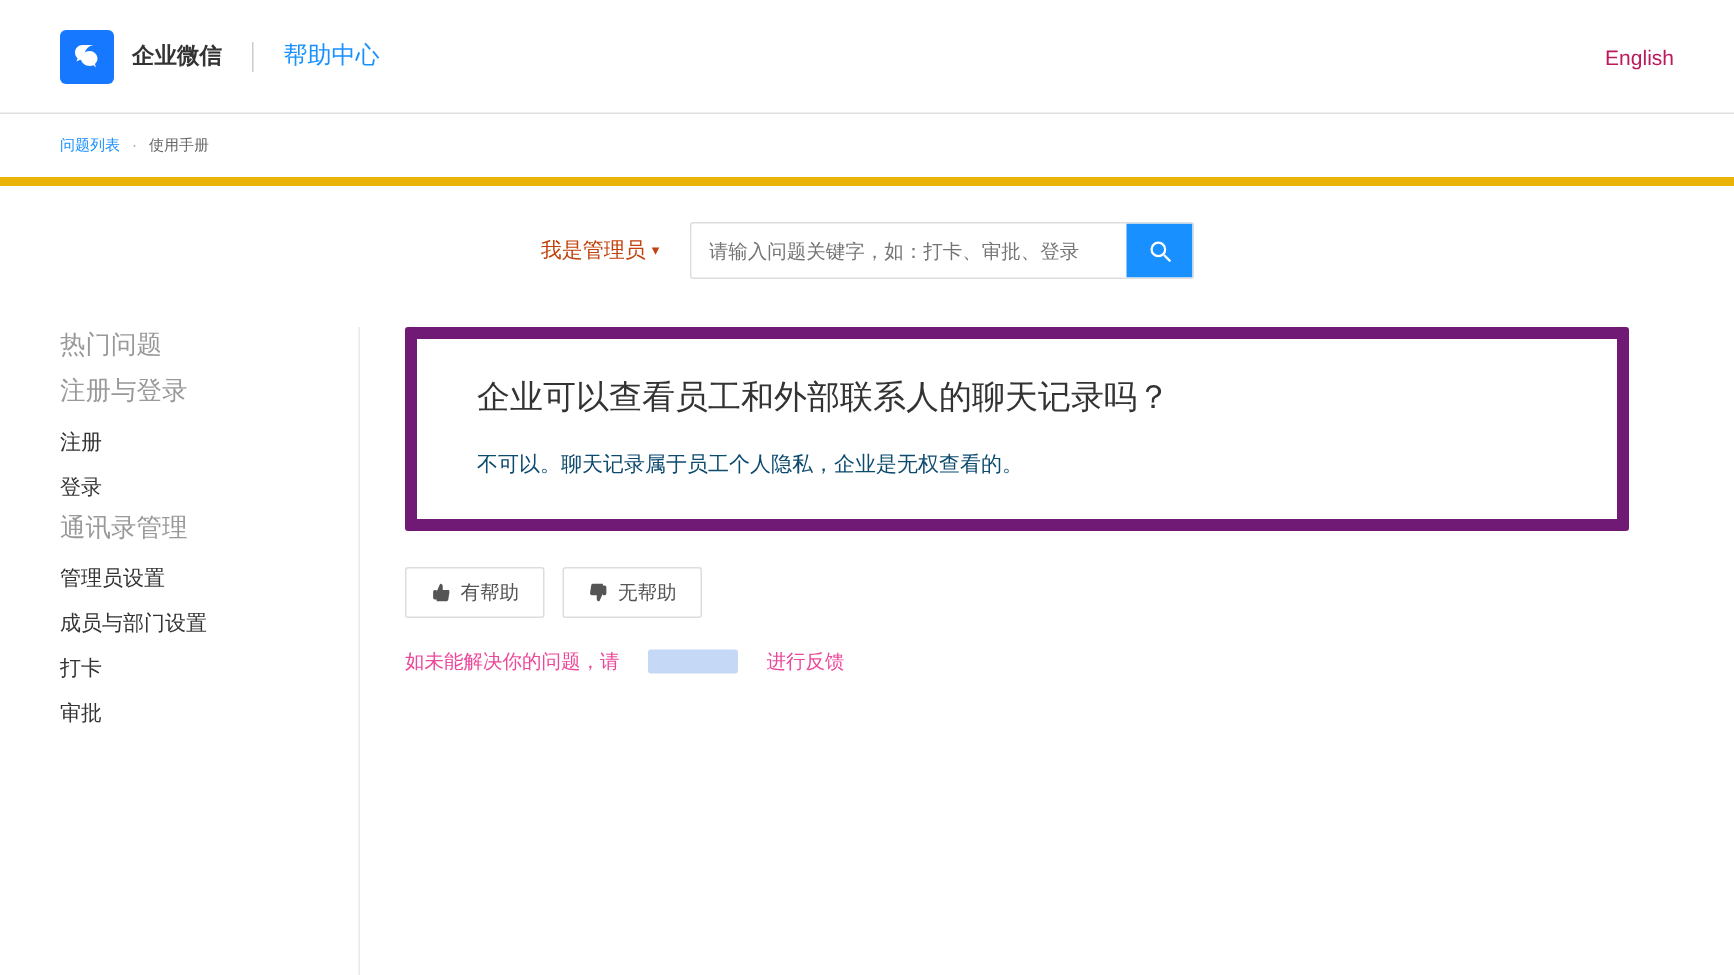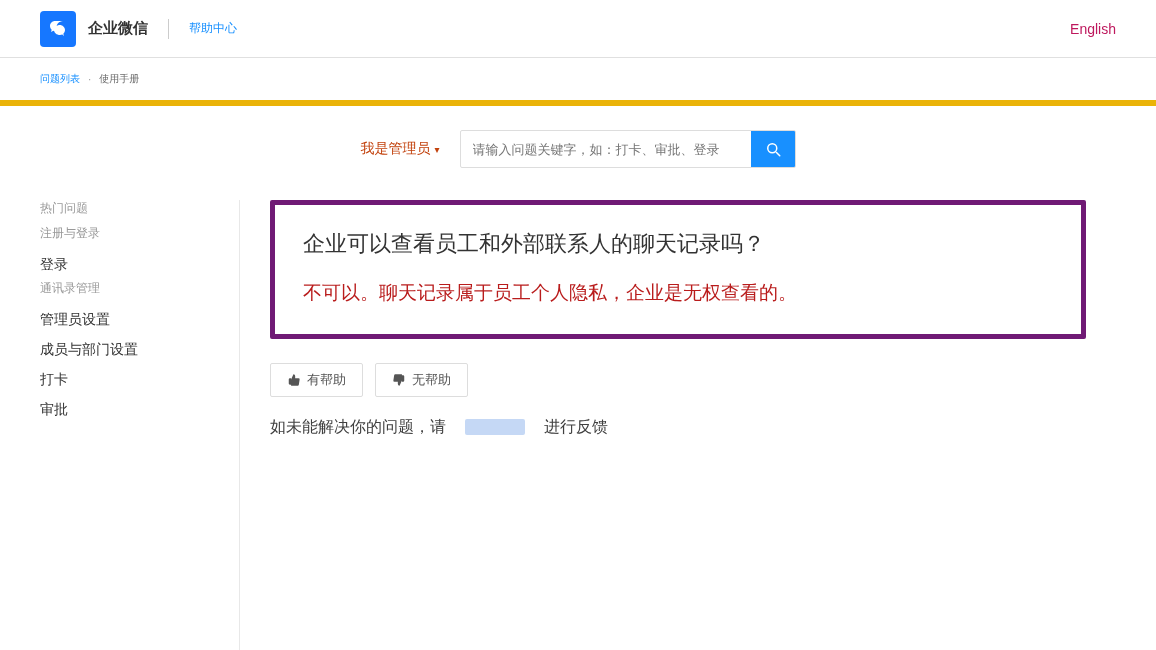--- a/index.html
+++ b/index.html
@@ -4,21 +4,21 @@
   <style>
     * { box-sizing: border-box; margin: 0; padding: 0; }
     body { font-family: "Microsoft YaHei", "PingFang SC", Arial, sans-serif; font-size: 14px; color: #333; background: #fff; }
 
     
     .header {
       display: flex;
       align-items: center;
       justify-content: space-between;
       padding: 0 40px;
-      height: 58px;
+      height: 76px;
       border-bottom: 1px solid #e0e0e0;
       background: #fff;
     }
     .header-left {
       display: flex;
       align-items: center;
       gap: 12px;
     }
     .logo-box {
       width: 36px;
@@ -31,21 +31,21 @@
     }
     .logo-box svg { width: 24px; height: 24px; fill: #fff; }
     .header-divider {
       width: 1px;
       height: 20px;
       background: #ccc;
       margin: 0 8px;
     }
     .header-title {
       color: #1890ff;
-      font-size: 12px;
+      font-size: 16px;
       font-weight: 500;
     }
     .header-lang {
       color: #be185d;
       font-size: 14px;
       cursor: pointer;
     }
 
     
     .breadcrumb {
@@ -122,21 +122,21 @@
 
     
     .sidebar {
       width: 200px;
       flex-shrink: 0;
       padding-right: 20px;
       border-right: 1px solid #e8e8e8;
     }
     .sidebar-section-title {
       color: #999;
-      font-size: 12px;
+      font-size: 17px;
       margin-bottom: 8px;
       margin-top: 16px;
     }
     .sidebar-section-title:first-child { margin-top: 0; }
     .sidebar-item {
       display: block;
       padding: 6px 0;
       color: #333;
       font-size: 14px;
       cursor: pointer;
@@ -144,35 +144,35 @@
     }
 
     
     .content {
       flex: 1;
       padding: 0 30px;
     }
 
     
     .article-box {
-      border: 5px solid #701a75;
+      border: 8px solid #701a75;
       border-radius: 2px;
-      padding: 24px 28px;
+      padding: 24px 40px;
       margin-bottom: 24px;
     }
     .article-title {
       font-size: 22px;
       color: #333;
       font-weight: normal;
       margin-bottom: 16px;
       line-height: 1.4;
     }
     .article-body {
-      font-size: 19px;
-      color: #b91c1c;
+      font-size: 14px;
+      color: #0c4a6e;
       line-height: 1.8;
     }
 
     
     .feedback-row {
       display: flex;
       align-items: center;
       gap: 12px;
       margin-bottom: 20px;
     }
@@ -186,22 +186,22 @@
       background: #fff;
       color: #555;
       font-size: 13px;
       cursor: pointer;
       font-family: inherit;
     }
     .feedback-btn svg { width: 14px; height: 14px; fill: currentColor; }
 
     
     .contact-row {
-      font-size: 16px;
-      color: #404040;
+      font-size: 13px;
+      color: #ec4899;
       display: flex;
       align-items: center;
       gap: 19px;
     }
     .contact-link-placeholder {
       width: 60px;
       height: 16px;
       background: #c5d8f5;
       display: inline-block;
       vertical-align: middle;
@@ -247,20 +247,21 @@
 </div>
 
 <div class="main-layout">
 
   <nav class="sidebar">
     <div>
       <div class="sidebar-section-title">热门问题</div>
     </div>
     <div>
       <div class="sidebar-section-title">注册与登录</div>
+      <a href="#" class="sidebar-item">注册</a>
       <a href="#" class="sidebar-item">登录</a>
     </div>
     <div>
       <div class="sidebar-section-title">通讯录管理</div>
       <a href="#" class="sidebar-item">管理员设置</a>
       <a href="#" class="sidebar-item">成员与部门设置</a>
     </div>
     <div>
       <a href="#" class="sidebar-item">打卡</a>
       <a href="#" class="sidebar-item">审批</a>

